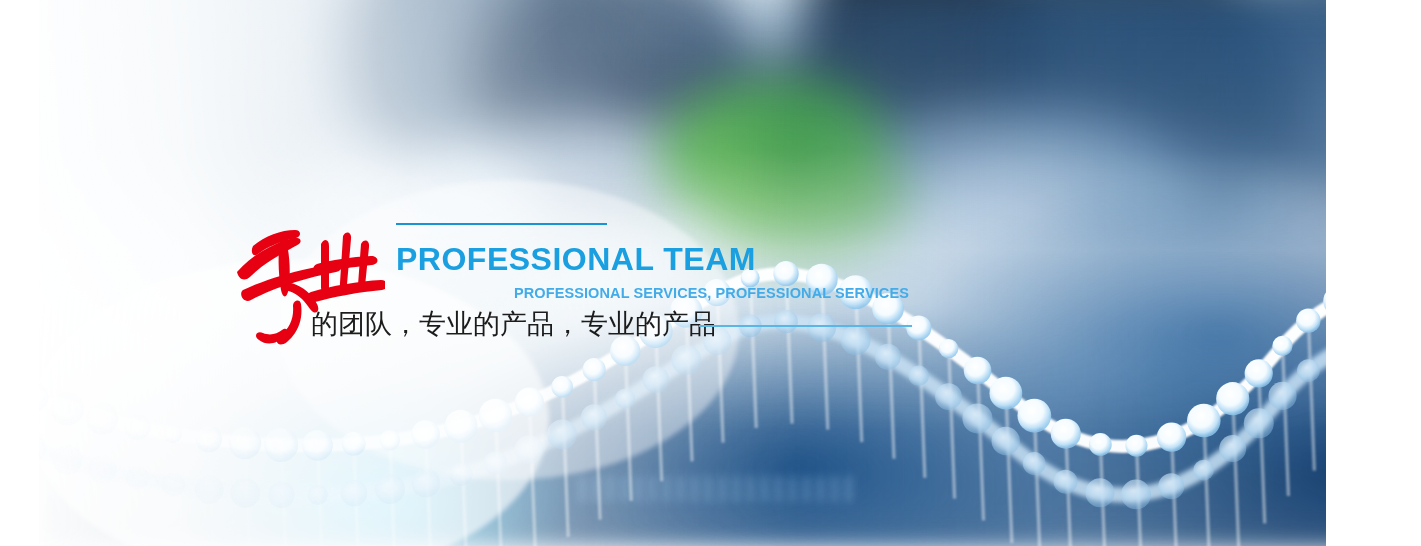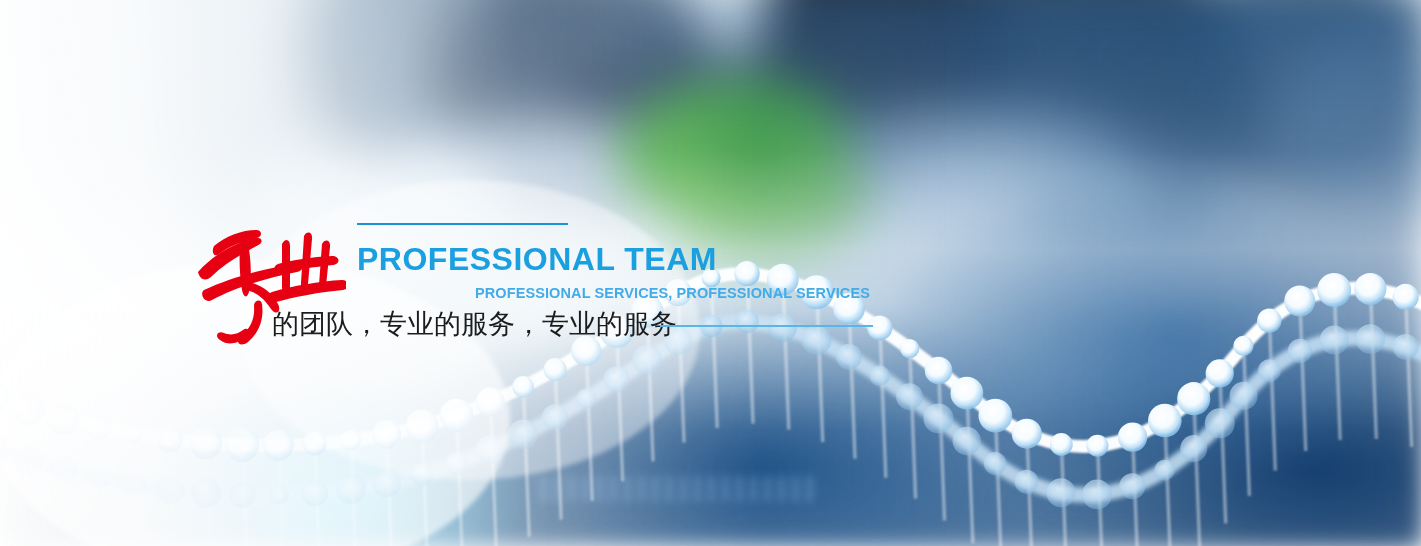--- a/index.html
+++ b/index.html
@@ -2,25 +2,26 @@
 <html><head>
 <meta charset="utf-8">
 <style>
   html, body {
     margin: 0;
     padding: 0;
     background: #ffffff;
   }
   #banner {
     position: relative;
-    width: 1421px;
+    width: 1287px;
     height: 546px;
     overflow: hidden;
     font-family: "Liberation Sans", "DejaVu Sans", sans-serif;
     background: #cfdde8;
+    margin-left: 39px;
   }
   .layer {
     position: absolute;
     top: 0; left: 0;
     width: 1421px;
     height: 546px;
     pointer-events: none;
   }
 
   
@@ -400,17 +401,17 @@
         <path d="M86 86 C106 80, 134 75, 156 74 C164 74, 165 83, 157 84 C134 86, 108 91, 90 96 C82 98, 80 88, 86 86 Z"></path>
       </g>
     </svg>
 
     <div id="rule-top"></div>
 
     <div id="headline">PROFESSIONAL TEAM</div>
 
     <div id="subhead">PROFESSIONAL SERVICES, PROFESSIONAL SERVICES</div>
 
-    <div id="cn-line">的团队，专业的服务，专业的服务</div>
+    <div id="cn-line">的团队，专业的产品，专业的产品</div>
 
     <div id="rule-bottom"></div>
   </div>
 </div>
 
 </body></html>

